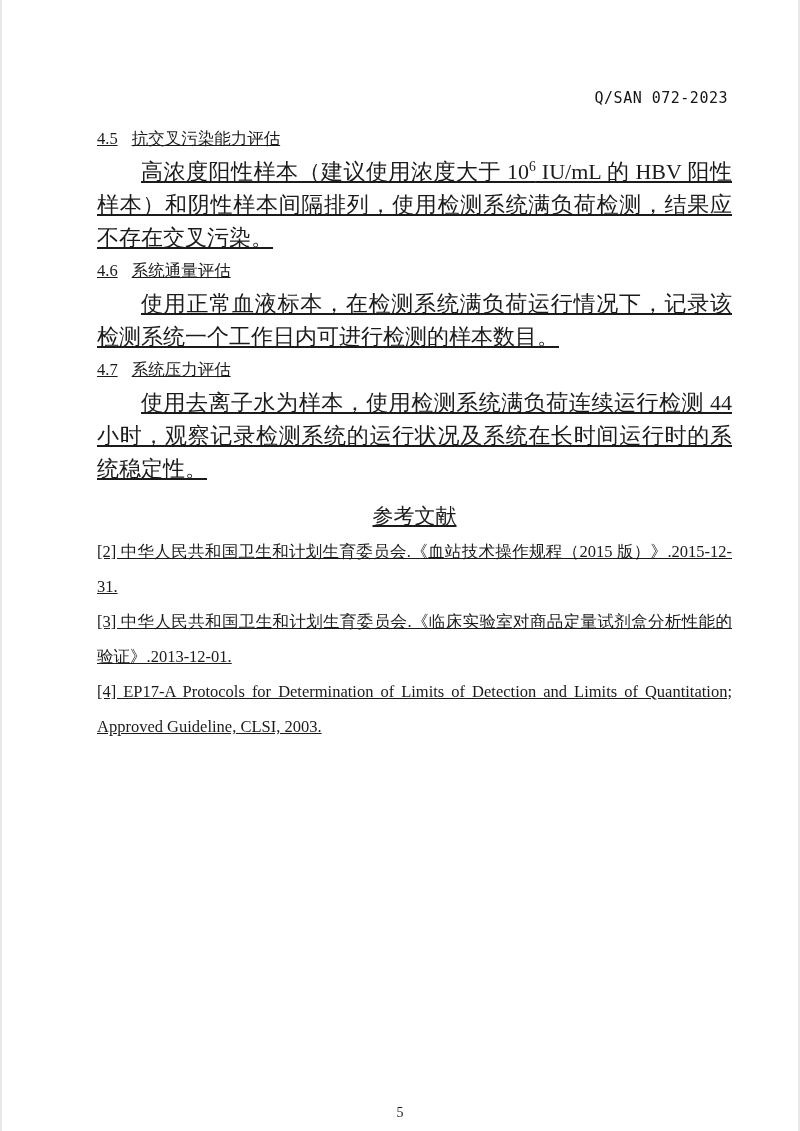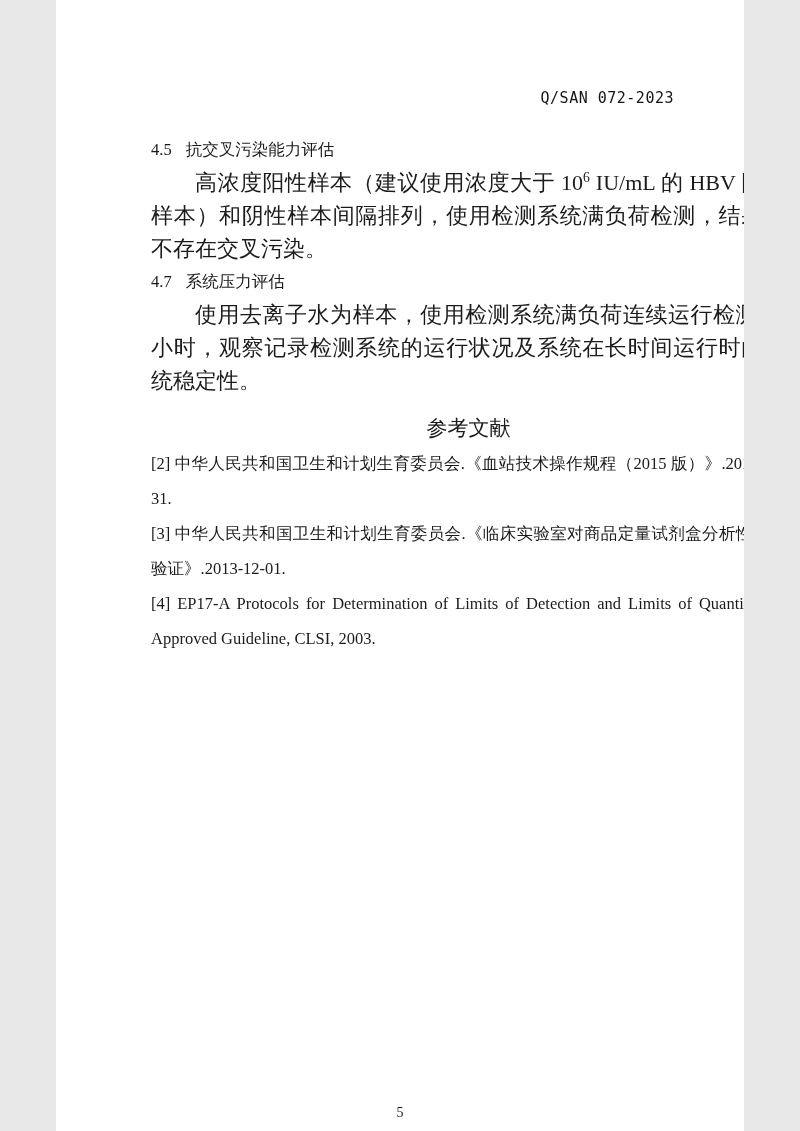--- a/index.html
+++ b/index.html
@@ -2,42 +2,43 @@
 <html><head>
 <meta charset="utf-8">
 <style>
   html, body {
     margin: 0;
     padding: 0;
     background: #e8e8e8;
   }
   .page {
     position: relative;
-    width: 688px;
+    width: 796px;
     height: 1131px;
     margin: 0 auto;
     background: #ffffff;
     color: #1b1b1b;
     font-family: "Liberation Serif", "DejaVu Serif", serif;
     font-size: 16px;
     box-sizing: border-box;
     padding: 88px 70px 0 95px;
     overflow: hidden;
   }
   .doc-header {
     text-align: right;
     font-family: "DejaVu Sans Mono", "Liberation Mono", monospace;
     font-size: 15px;
     line-height: 20px;
     letter-spacing: 0.5px;
     color: #151515;
   }
   .content {
     width: 635px;
-    margin-top: 25px;
+    margin-top: 14px;
+    text-decoration: underline;
   }
   .section-heading {
     line-height: 33px;
     font-size: 16.5px;
     white-space: nowrap;
   }
   .section-heading .sec-num {
     margin-right: 0.85em;
   }
   .para {
@@ -86,20 +87,24 @@
   <div class="content">
 
     <div class="section">
       <div class="section-heading">
         <span class="sec-num">4.5</span><span>抗交叉污染能力评估</span>
       </div>
       <p class="para"><span>高浓度阳性样本（建议使用浓度大于 10</span><sup class="exp">6</sup><span> IU/mL 的 HBV 阳性样本）和阴性样本间隔排列，使用检测系统满负荷检测，结果应不存在交叉污染。</span></p>
     </div>
 
     <div class="section">
+      <div class="section-heading">
+        <span class="sec-num">4.6</span><span>系统通量评估</span>
+      </div>
+      <p class="para">使用正常血液标本，在检测系统满负荷运行情况下，记录该检测系统一个工作日内可进行检测的样本数目。</p>
     </div>
 
     <div class="section">
       <div class="section-heading">
         <span class="sec-num">4.7</span><span>系统压力评估</span>
       </div>
       <p class="para">使用去离子水为样本，使用检测系统满负荷连续运行检测 44 小时，观察记录检测系统的运行状况及系统在长时间运行时的系统稳定性。</p>
     </div>
 
     <div class="references">

